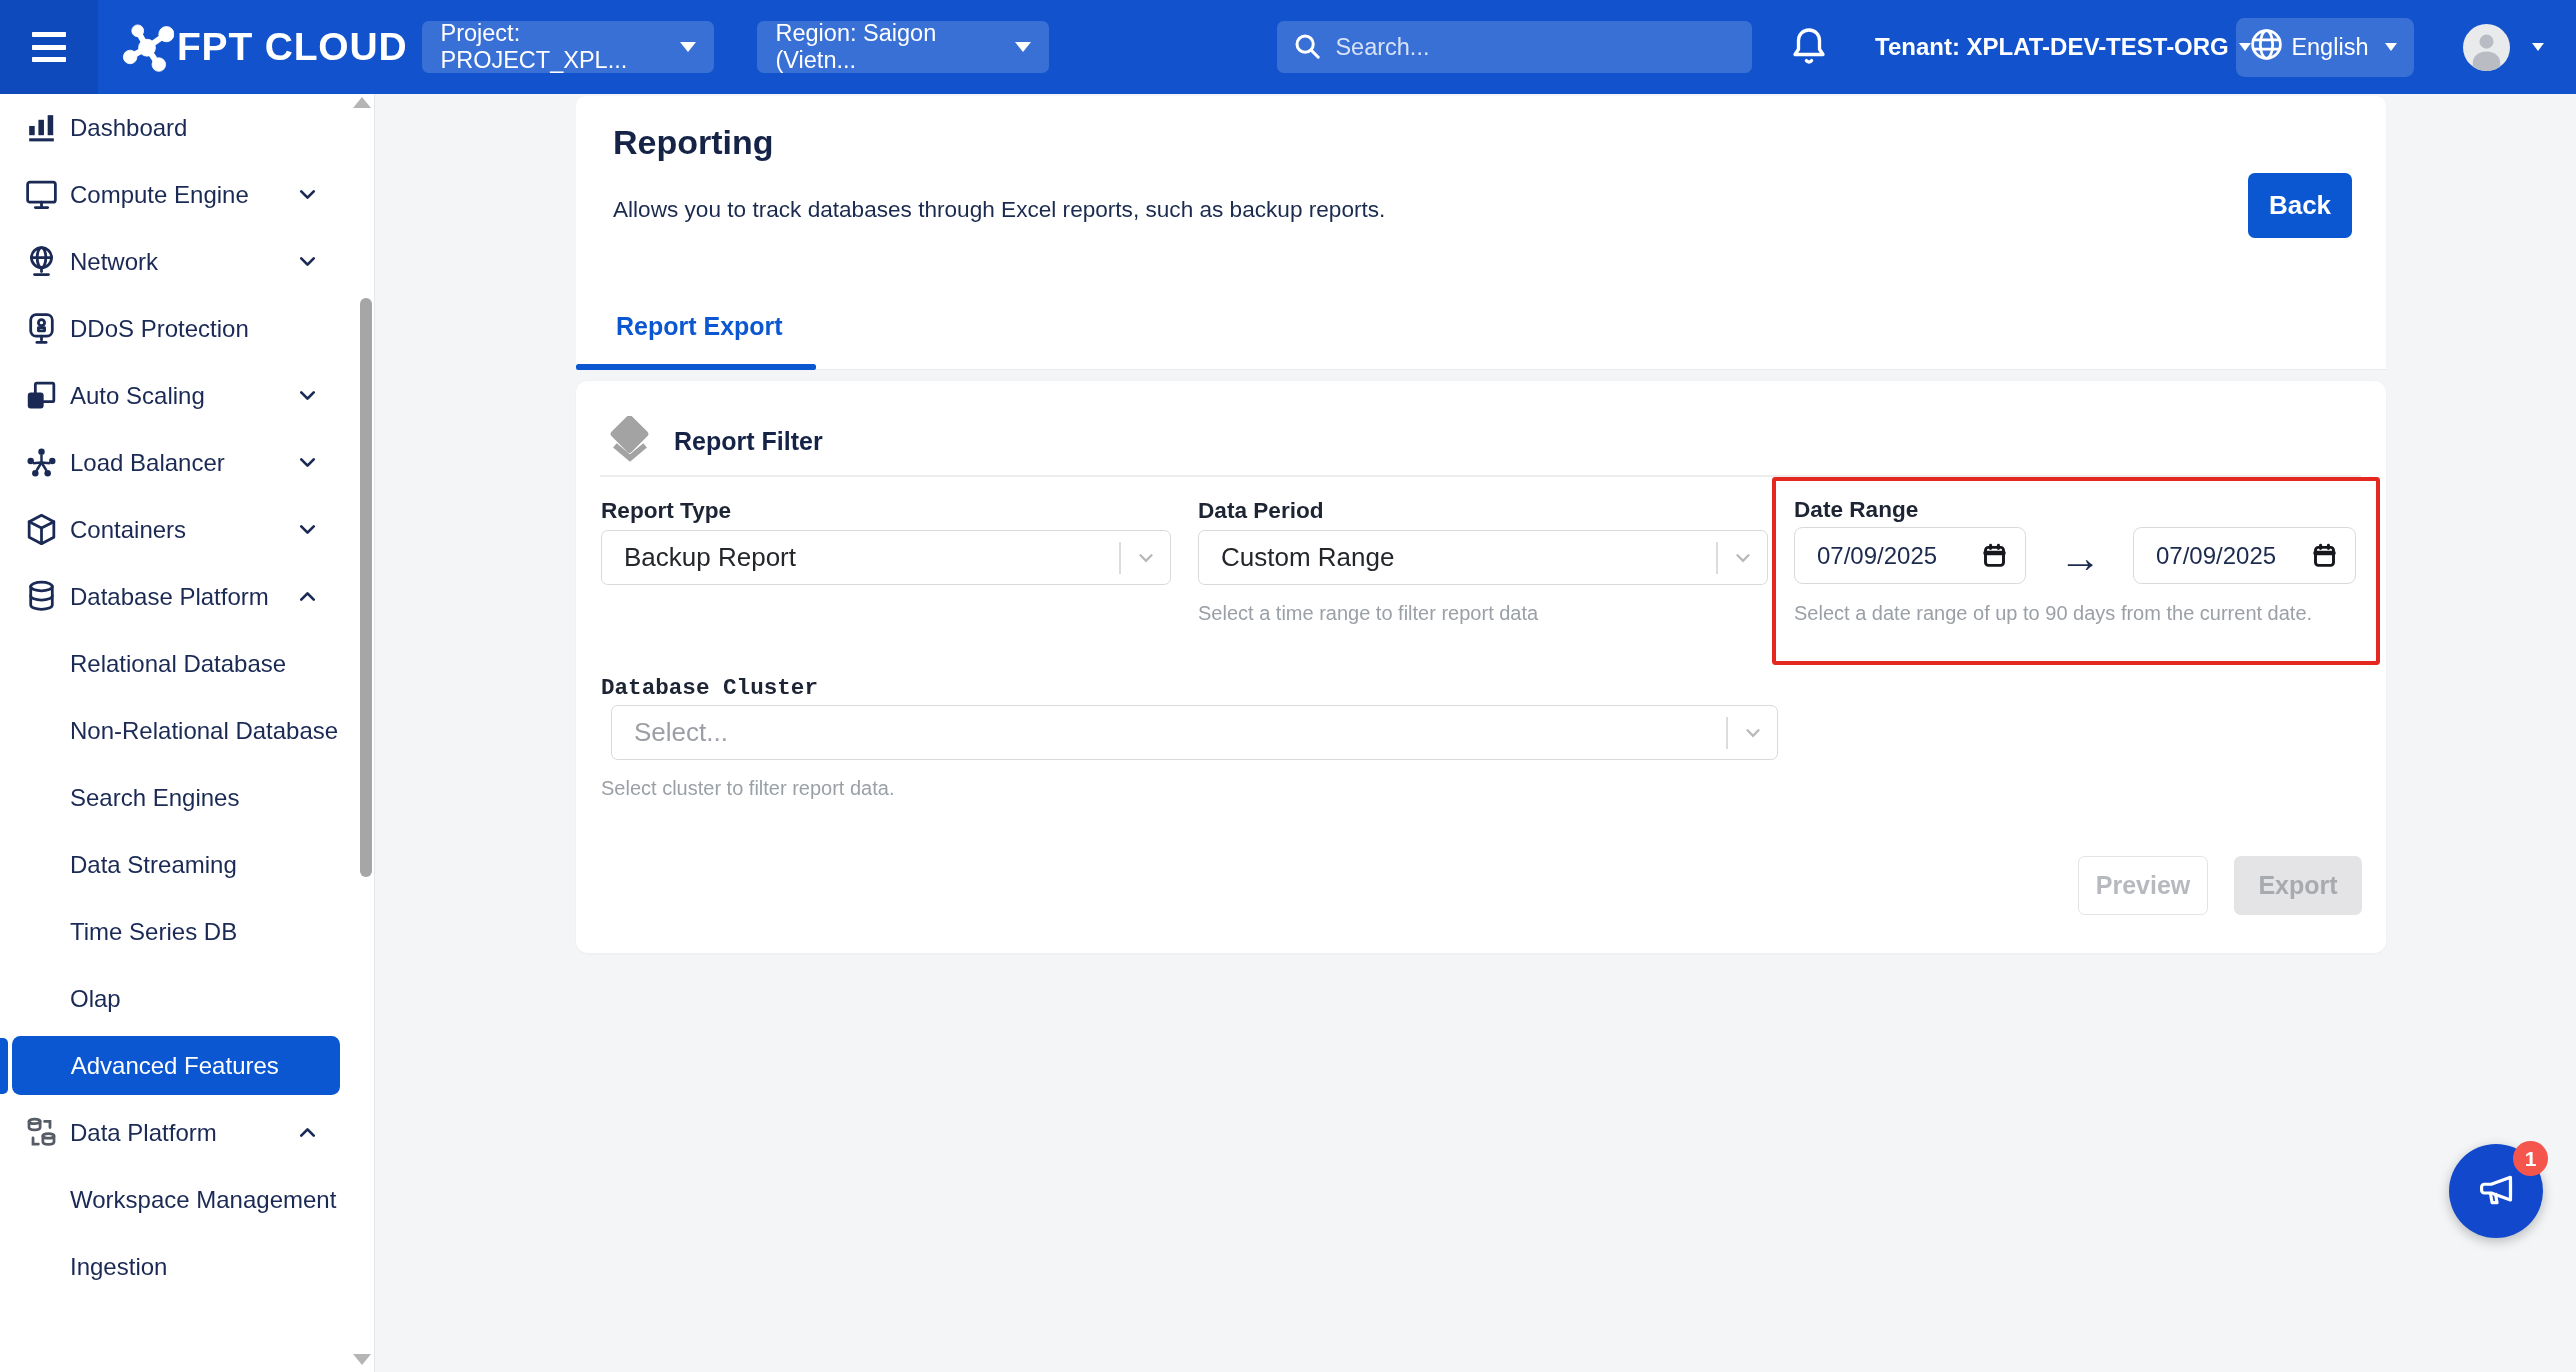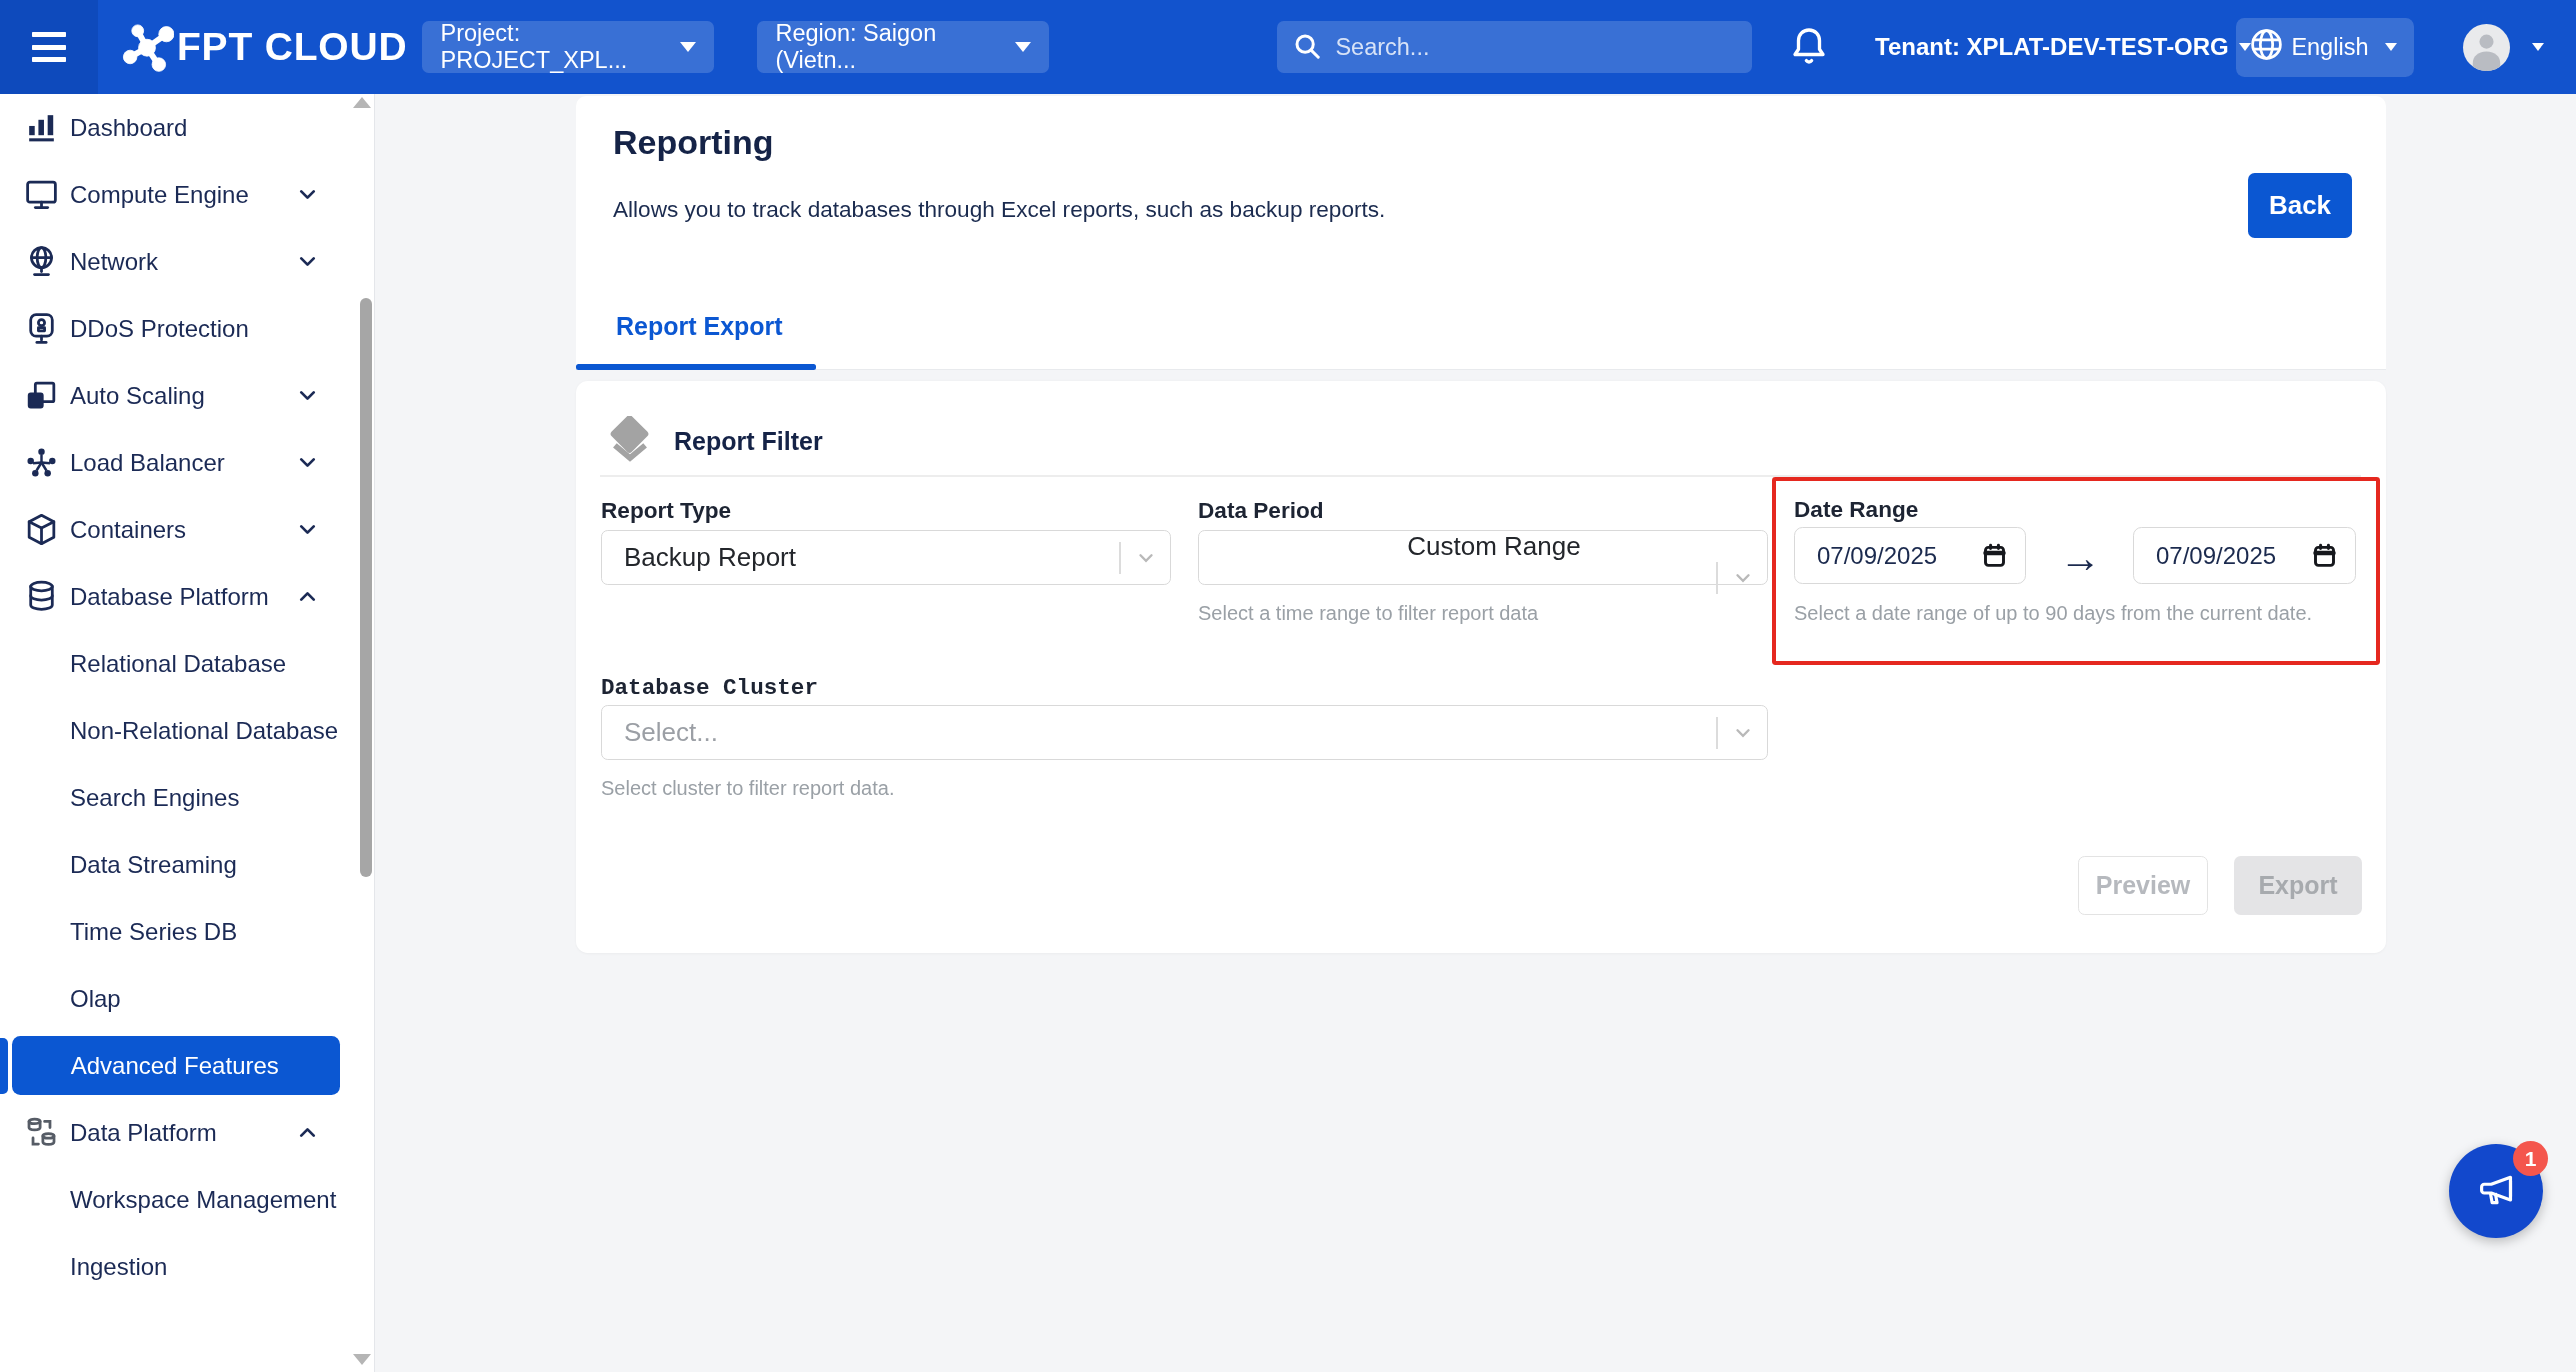--- a/index.html
+++ b/index.html
@@ -371,21 +371,21 @@
           <span class="sel-sep"></span>
         <span class="sel-chev">
           <svg width="22" height="22" viewBox="0 0 24 24" fill="none" stroke="#b9b9b9" stroke-width="2.6" stroke-linecap="round">
               <polyline points="6,9 12,15 18,9"></polyline>
             </svg>
         </span>
         </span>
     </div>
 
     <div class="f-label" style="left:622px;top:117px;">Data Period</div>
-    <div class="select" style="left:622px;top:149px;width:570px;flex-direction:column;">
+    <div class="select" style="left:622px;top:149px;width:570px;">
       <span>Custom Range</span>
       <span class="sel-right">
           <span class="sel-sep"></span>
         <span class="sel-chev">
           <svg width="22" height="22" viewBox="0 0 24 24" fill="none" stroke="#b9b9b9" stroke-width="2.6" stroke-linecap="round">
               <polyline points="6,9 12,15 18,9"></polyline>
             </svg>
         </span>
         </span>
     </div>
@@ -412,21 +412,21 @@
             <line x1="4" y1="10" x2="20" y2="10" stroke-width="4"></line>
           <line x1="8.5" y1="3" x2="8.5" y2="6"></line>
             <line x1="15.5" y1="3" x2="15.5" y2="6"></line>
         </svg>
       </span>
     </div>
     <div class="f-help" style="left:1218px;top:221px;">Select a date range of up to 90 days from the current date.</div>
     <div class="red-box"></div>
 
     <div class="f-label" style="left:25px;top:294px;font-family:Liberation Mono, monospace;">Database Cluster</div>
-    <div class="select placeholder" style="left:25px;top:324px;width:1167px;">
+    <div class="select placeholder" style="left:35px;top:324px;width:1167px;">
       <span>Select...</span>
       <span class="sel-right">
           <span class="sel-sep"></span>
         <span class="sel-chev">
           <svg width="22" height="22" viewBox="0 0 24 24" fill="none" stroke="#b9b9b9" stroke-width="2.6" stroke-linecap="round">
               <polyline points="6,9 12,15 18,9"></polyline>
             </svg>
         </span>
         </span>
     </div>

